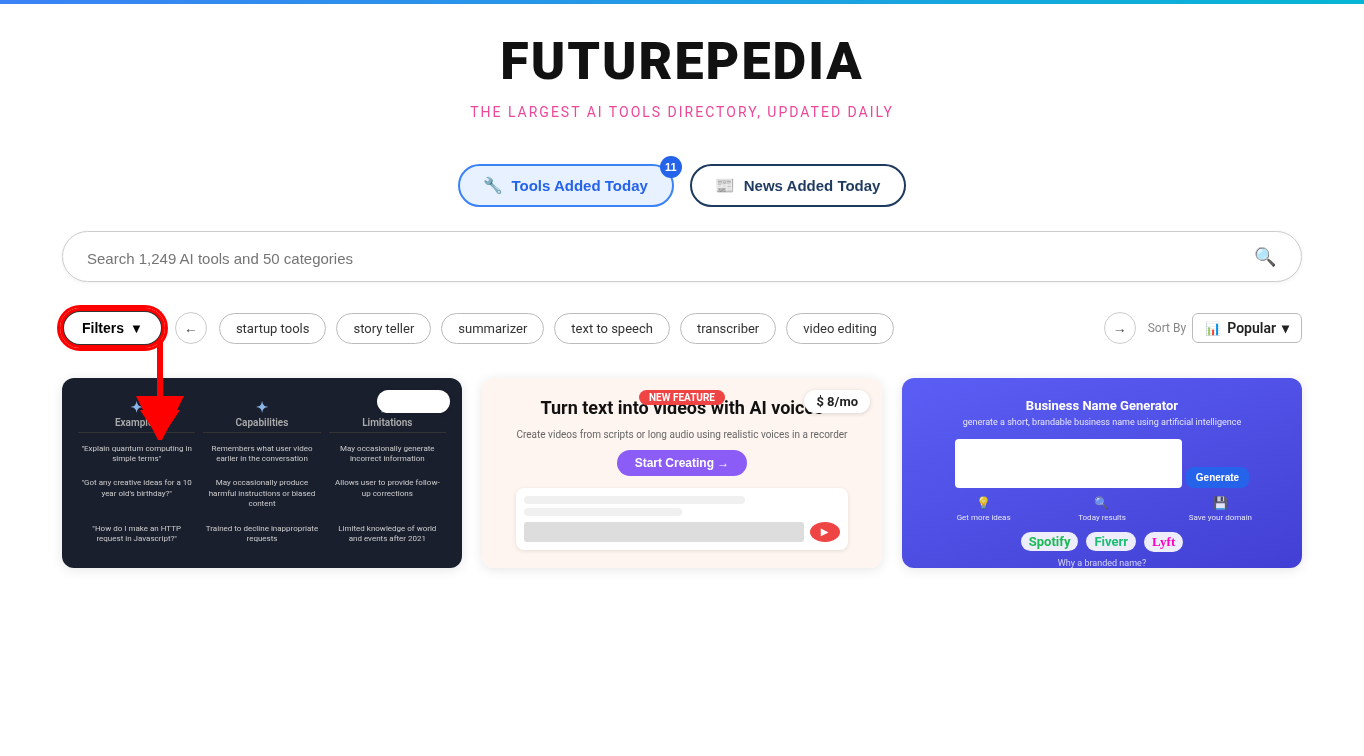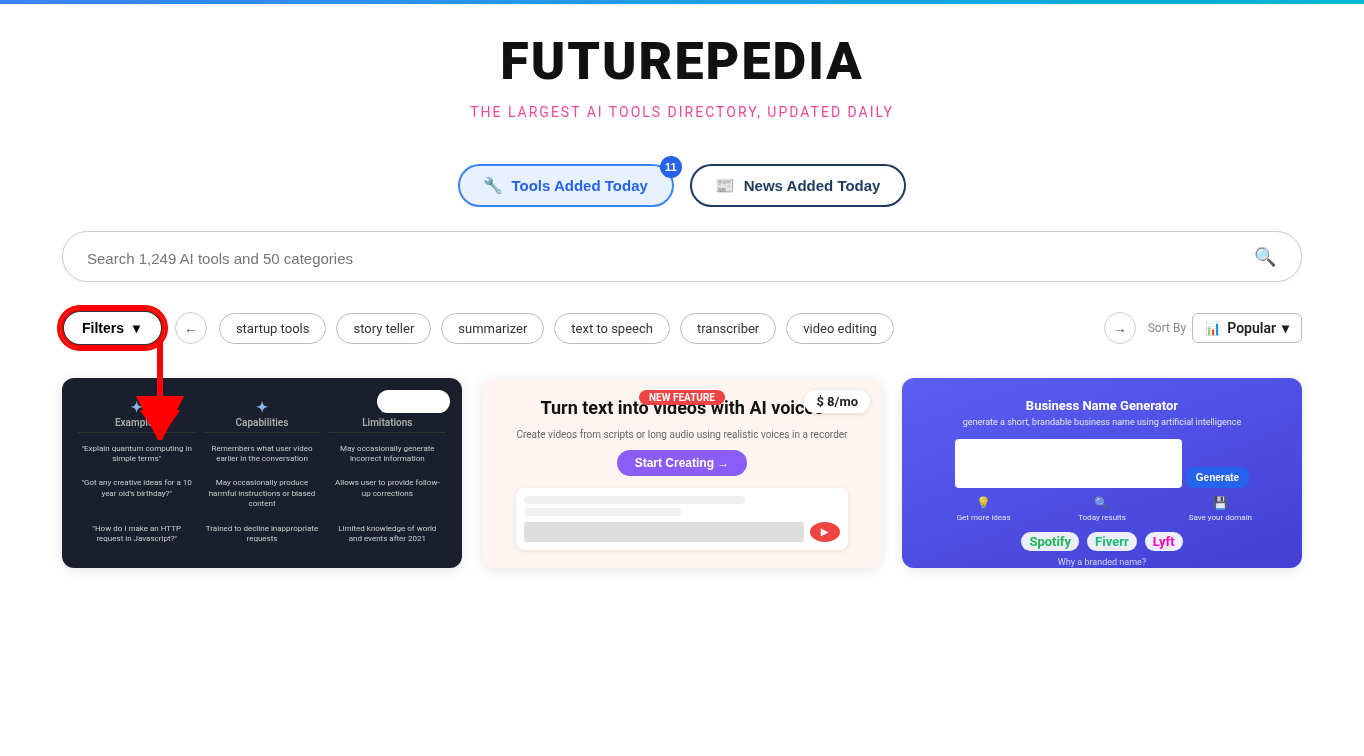--- a/index.html
+++ b/index.html
@@ -406,21 +406,21 @@
     }
     .logo-badge {
       background: rgba(255,255,255,0.15);
       border-radius: 20px;
       padding: 2px 8px;
       font-size: 13px;
       font-weight: 700;
     }
     .logo-badge.spotify { color: #1db954; background: rgba(255,255,255,0.9); }
     .logo-badge.fiverr { color: #1dbf73; background: rgba(255,255,255,0.9); }
-    .logo-badge.lyft { color: #ff00bf; background: rgba(255,255,255,0.9); }
+    .logo-badge.lyft { color: #ff00bf; background: rgba(255,255,255,0.9); font-family: Liberation Serif, serif; }
 
     
     .annotation-arrow {
       position: absolute;
       left: 120px;
       top: 340px;
       z-index: 100;
       pointer-events: none;
     }
 

